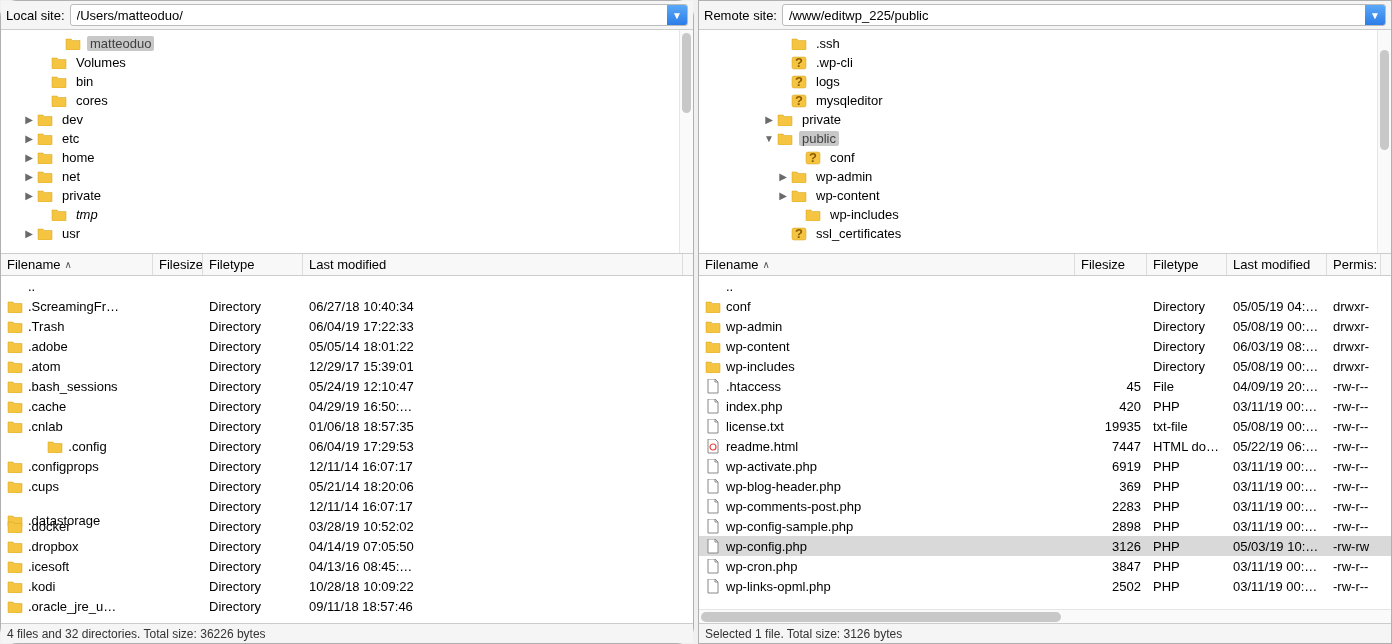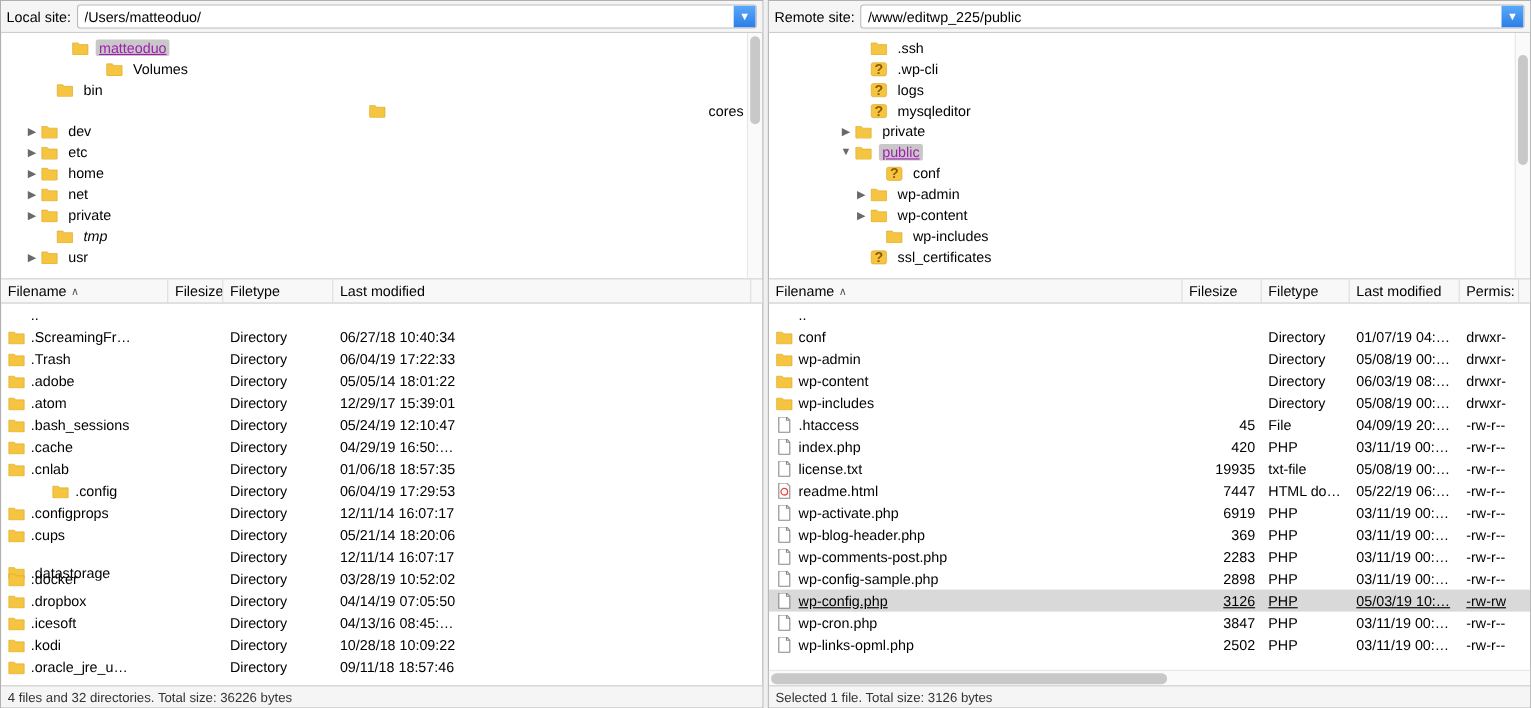--- a/index.html
+++ b/index.html
@@ -1,40 +1,40 @@
 <!DOCTYPE html>
 <html><head>
 <meta charset="utf-8">
 <style>
 * { margin: 0; padding: 0; box-sizing: border-box; font-family: -apple-system, "Lucida Grande", "Helvetica Neue", sans-serif; font-size: 13px; }
 body { background: #f0f0f0; width: 1392px; height: 644px; display: flex; color: #000; }
 .panel { flex: 1; display: flex; flex-direction: column; background: #fff; border: 1px solid #b0b0b0; position: relative; }
-.panel.left { margin-right: 2px; }
+.panel.left { margin-right: 2px; border-radius: 17px; }
 .panel.right { margin-left: 2px; }
 .path-bar { display: flex; align-items: center; padding: 3px 5px; border-bottom: 1px solid #ccc; background: #f5f5f5; }
 .path-bar label { margin-right: 5px; white-space: nowrap; }
 .path-input-wrap { flex: 1; display: flex; align-items: center; background: #fff; border: 1px solid #bbb; border-radius: 3px; height: 22px; padding: 0 0 0 4px; overflow: hidden; }
 .path-input { flex: 1; border: none; outline: none; font-size: 13px; padding: 0 2px; }
 .path-dropdown { width: 20px; height: 100%; background: linear-gradient(#5aa9f8, #2d7de8); display: flex; align-items: center; justify-content: center; color: #fff; font-size: 10px; cursor: pointer; }
 .tree-panel { height: 224px; border-bottom: 1px solid #ccc; overflow: hidden; position: relative; display: flex; }
 .tree-content { flex: 1; overflow-y: auto; padding: 4px 0; }
 .tree-row { display: flex; align-items: center; height: 19px; padding-left: 8px; cursor: default; }
 .tree-row .expander { width: 12px; display: inline-flex; justify-content: center; color: #6a6a6a; font-size: 10px; margin-right: 2px; }
 .tree-row .folder-icon { width: 16px; height: 14px; margin-right: 6px; display: inline-flex; align-items: center; justify-content: center; }
 .tree-row .label { display: inline-block; padding: 0 3px; }
-.tree-row.selected .label { background: #c8c8c8; color: #a21caf; border-radius: 2px; text-decoration: underline; }
+.tree-row.selected .label { background: #c8c8c8; color: #404040; border-radius: 2px; }
 .folder-svg { width: 16px; height: 13px; }
 .question-svg { width: 16px; height: 14px; }
 .table-header { display: flex; background: #f8f8f8; border-bottom: 1px solid #ccc; height: 22px; }
 .table-header .col { padding: 3px 6px; border-right: 1px solid #ddd; white-space: nowrap; overflow: hidden; display: flex; align-items: center; }
 .sort-arrow { margin-left: 4px; font-size: 10px; color: #555; }
 .file-list { flex: 1; overflow: hidden; position: relative; }
 .file-rows { height: 100%; overflow-y: auto; }
 .file-row { display: flex; height: 20px; align-items: center; cursor: default; }
-.file-row.selected { background: #d9d9d9; text-decoration: underline; }
+.file-row.selected { background: #d9d9d9; }
 .file-row .cell { padding: 0 6px; white-space: nowrap; overflow: hidden; text-overflow: ellipsis; }
 .file-row .cell.name { display: flex; align-items: center; }
 .file-row .file-icon { width: 16px; height: 14px; margin-right: 5px; display: inline-flex; align-items: center; justify-content: center; flex-shrink: 0; }
 .file-row .cell.filesize { text-align: right; }
 .status-bar { border-top: 1px solid #ccc; background: #f5f5f5; padding: 3px 6px; font-size: 12px; color: #333; height: 20px; }
 .vscroll { width: 14px; background: #fafafa; border-left: 1px solid #e6e6e6; position: relative; }
 .vscroll .thumb { position: absolute; left: 2px; right: 2px; top: 3px; height: 80px; background: #c8c8c8; border-radius: 5px; }
 .hscroll-area { height: 14px; background: #fafafa; border-top: 1px solid #e6e6e6; display: flex; align-items: center; padding: 0 2px; }
 .hscroll-thumb { height: 10px; background: #c8c8c8; border-radius: 5px; width: 360px; }
 svg.doc-svg { width:14px; height:16px; }
@@ -55,39 +55,39 @@
     <div class="tree-content" id="localTree">
         <div class="tree-row selected" style="padding-left: 50px;">
           <span class="expander"></span>
           <span class="folder-icon">
             <svg class="folder-svg" viewBox="0 0 16 13">
               <path fill="#f5c542" stroke="#d4a017" stroke-width="0.5" d="M1 2 h5 l1.5 1.5 H15 v8.5 a1 1 0 0 1 -1 1 H2 a1 1 0 0 1 -1 -1 Z"></path>
             </svg>
           </span>
           <span class="label">matteoduo</span>
         </div>
-        <div class="tree-row" style="padding-left: 36px; margin-left: 45px;">
+        <div class="tree-row" style="padding-left: 36px;">
           <span class="expander"></span>
           <span class="folder-icon">
             <svg class="folder-svg" viewBox="0 0 16 13">
               <path fill="#f5c542" stroke="#d4a017" stroke-width="0.5" d="M1 2 h5 l1.5 1.5 H15 v8.5 a1 1 0 0 1 -1 1 H2 a1 1 0 0 1 -1 -1 Z"></path>
             </svg>
           </span>
           <span class="label">Volumes</span>
         </div>
         <div class="tree-row" style="padding-left: 36px;">
           <span class="expander"></span>
           <span class="folder-icon">
             <svg class="folder-svg" viewBox="0 0 16 13">
               <path fill="#f5c542" stroke="#d4a017" stroke-width="0.5" d="M1 2 h5 l1.5 1.5 H15 v8.5 a1 1 0 0 1 -1 1 H2 a1 1 0 0 1 -1 -1 Z"></path>
             </svg>
           </span>
           <span class="label">bin</span>
         </div>
-        <div class="tree-row" style="padding-left: 36px; justify-content: space-between;">
+        <div class="tree-row" style="padding-left: 36px;">
           <span class="expander"></span>
           <span class="folder-icon">
             <svg class="folder-svg" viewBox="0 0 16 13">
               <path fill="#f5c542" stroke="#d4a017" stroke-width="0.5" d="M1 2 h5 l1.5 1.5 H15 v8.5 a1 1 0 0 1 -1 1 H2 a1 1 0 0 1 -1 -1 Z"></path>
             </svg>
           </span>
           <span class="label">cores</span>
         </div>
         <div class="tree-row" style="padding-left: 22px;">
           <span class="expander">▶</span>
@@ -555,21 +555,21 @@
           <div class="cell name" style="width: 376px;">
             <span class="file-icon">
               <svg class="folder-svg" viewBox="0 0 16 13">
                 <path fill="#f5c542" stroke="#d4a017" stroke-width="0.5" d="M1 2 h5 l1.5 1.5 H15 v8.5 a1 1 0 0 1 -1 1 H2 a1 1 0 0 1 -1 -1 Z"></path>
               </svg>
             </span>
             <span>conf</span>
           </div>
           <div class="cell filesize" style="width: 72px;"></div>
           <div class="cell" style="width: 80px;">Directory</div>
-          <div class="cell" style="width: 100px;">01/07/19 04:…</div>
+          <div class="cell" style="width: 100px;">05/05/19 04:…</div>
           <div class="cell" style="width: 54px;">drwxr-</div>
         </div>
         <div class="file-row">
           <div class="cell name" style="width: 376px;">
             <span class="file-icon">
               <svg class="folder-svg" viewBox="0 0 16 13">
                 <path fill="#f5c542" stroke="#d4a017" stroke-width="0.5" d="M1 2 h5 l1.5 1.5 H15 v8.5 a1 1 0 0 1 -1 1 H2 a1 1 0 0 1 -1 -1 Z"></path>
               </svg>
             </span>
             <span>wp-admin</span>

